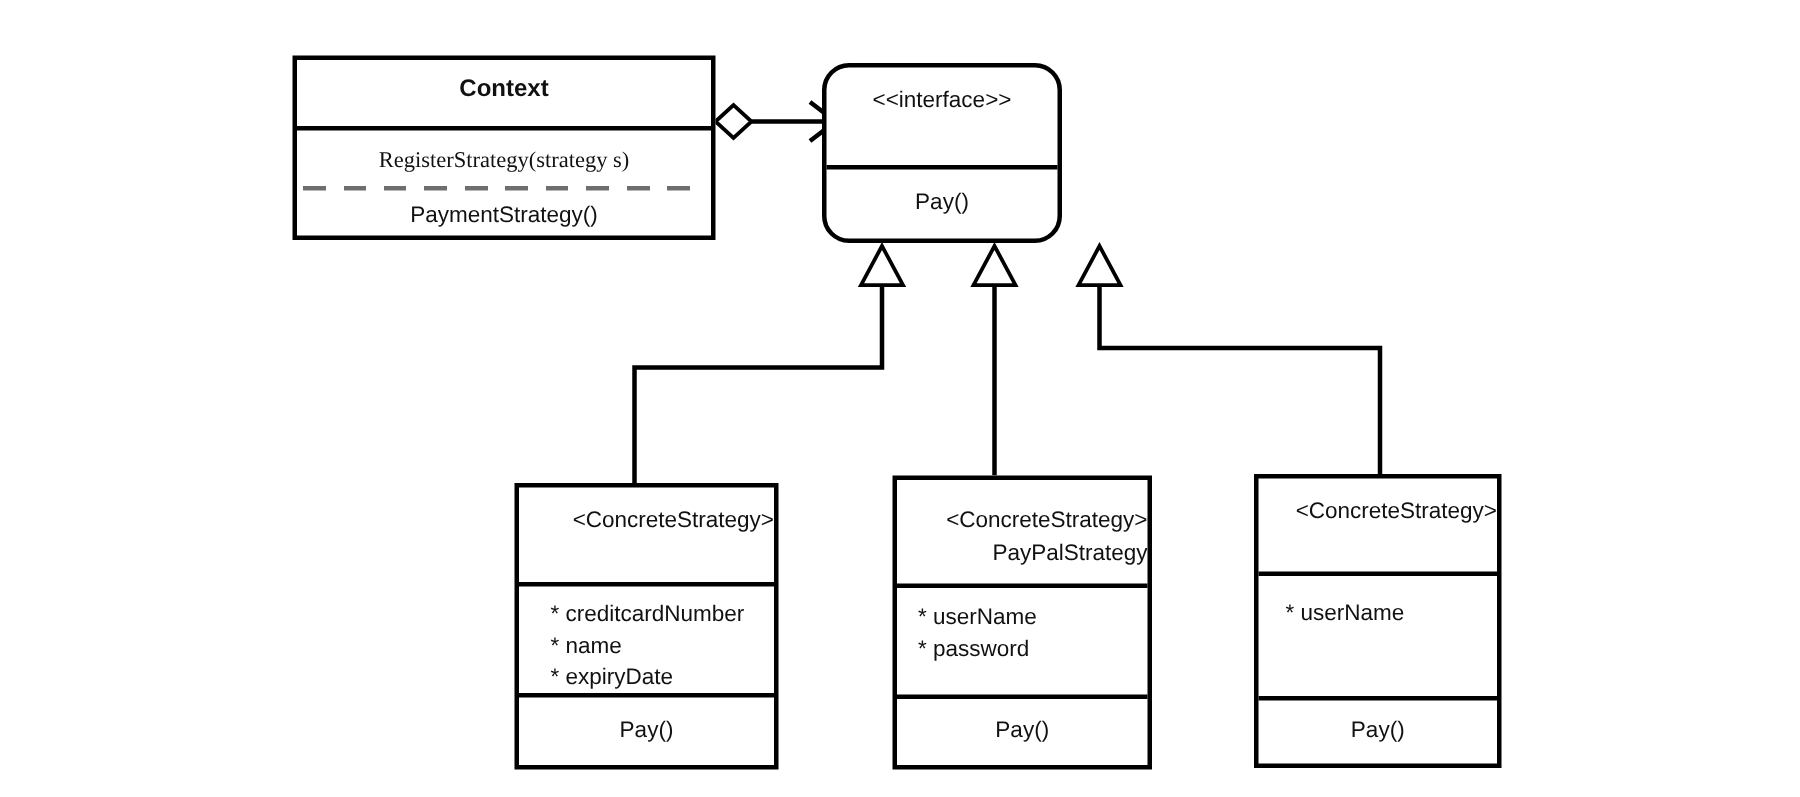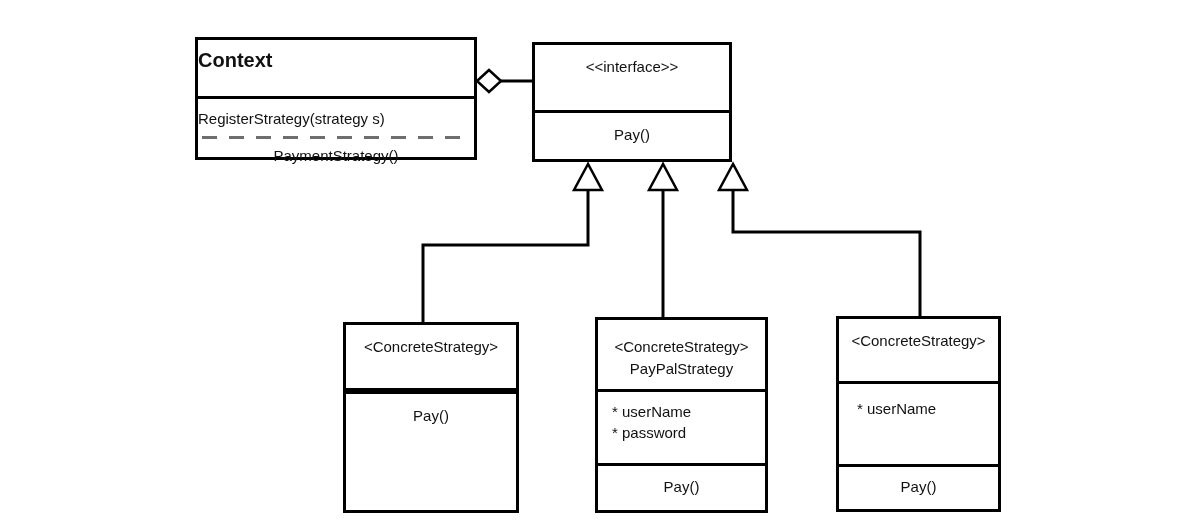--- a/index.html
+++ b/index.html
@@ -29,37 +29,37 @@
     z-index: 2;
     font-size: 15px;
   }
 
   .compartment { overflow: hidden; }
   .sep { border-top: 3px solid #000; }
 
   
   .ctx { left: 195px; top: 37px; width: 282px; height: 123px; }
   .ctx-title {
-    height: 56px; line-height: 40px;
-    font-weight: bold; font-size: 20px; 
+    height: 44px; line-height: 40px;
+    font-weight: bold; font-size: 16px; text-align: center;
   }
-  .ctx-m1 { height: 37px; line-height: 40px; text-align: left; }
+  .ctx-m1 { height: 37px; line-height: 40px; text-align: center; font-family: Liberation Serif, serif; }
   .dashed-divider {
     height: 3px; margin: 0 4px;
     background: repeating-linear-gradient(to right, #6e6e6e 0 15px, transparent 15px 27px);
   }
   .ctx-m2 { height: 34px; line-height: 34px; text-align: center; }
 
   
-  .iface { left: 532px; top: 42px; width: 200px; height: 120px; }
+  .iface { left: 548px; top: 42px; width: 160px; height: 120px; border-radius: 18px; }
   .iface-header { height: 65px; padding-top: 9px; line-height: 26px; text-align: center; }
   .iface-method { height: 46px; line-height: 44px; text-align: center; }
 
   
-  .strategy-header { text-align: center; line-height: 22px; }
+  .strategy-header { text-align: right; line-height: 22px; }
   .attrs { line-height: 21px; }
   .attrs div { white-space: pre; }
   .method-compartment { text-align: center; }
 
   .cc { left: 343px; top: 322px; width: 176px; height: 191px; }
   .cc .strategy-header { height: 63px; padding-top: 11px; }
   .cc .attrs { height: 71px; padding: 8px 0 0 21px; }
   .cc .method-compartment { height: 45px; line-height: 43px; }
 
   .pp { left: 595px; top: 317px; width: 173px; height: 196px; }
@@ -115,20 +115,25 @@
     </div>
     <div class="sep"></div>
     <div class="compartment iface-method">Pay()</div>
   </div>
 
   <div class="uml-box cc">
     <div class="compartment strategy-header">
       <div>&lt;ConcreteStrategy&gt;</div>
     </div>
     <div class="sep"></div>
+    <div class="compartment attrs">
+      <div>* creditcardNumber</div>
+      <div>* name</div>
+      <div>* expiryDate</div>
+    </div>
     <div class="sep"></div>
     <div class="compartment method-compartment">Pay()</div>
   </div>
 
   <div class="uml-box pp">
     <div class="compartment strategy-header">
       <div>&lt;ConcreteStrategy&gt;</div>
       <div>PayPalStrategy</div>
     </div>
     <div class="sep"></div>

